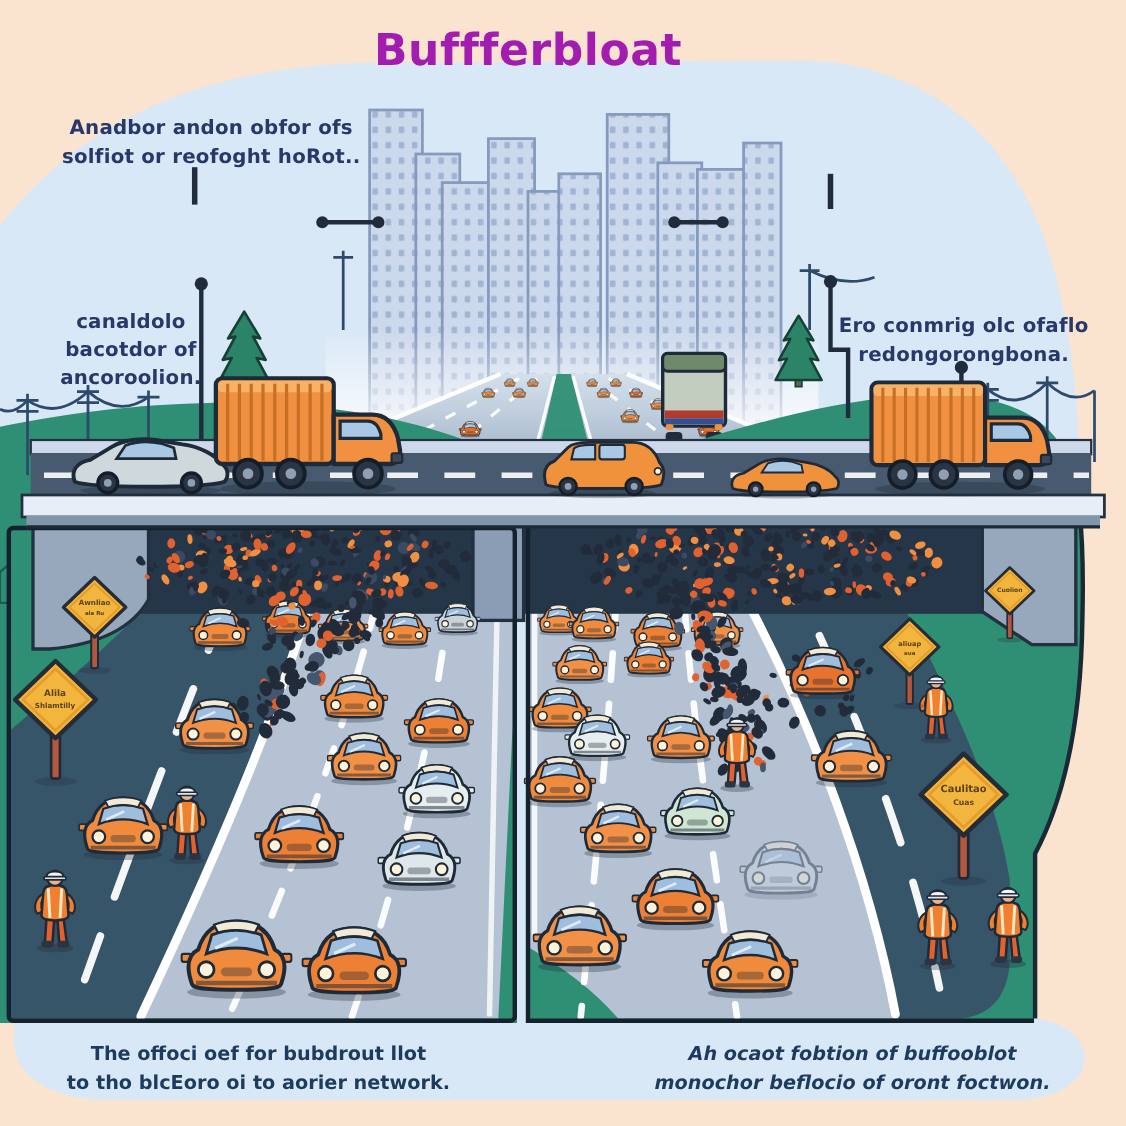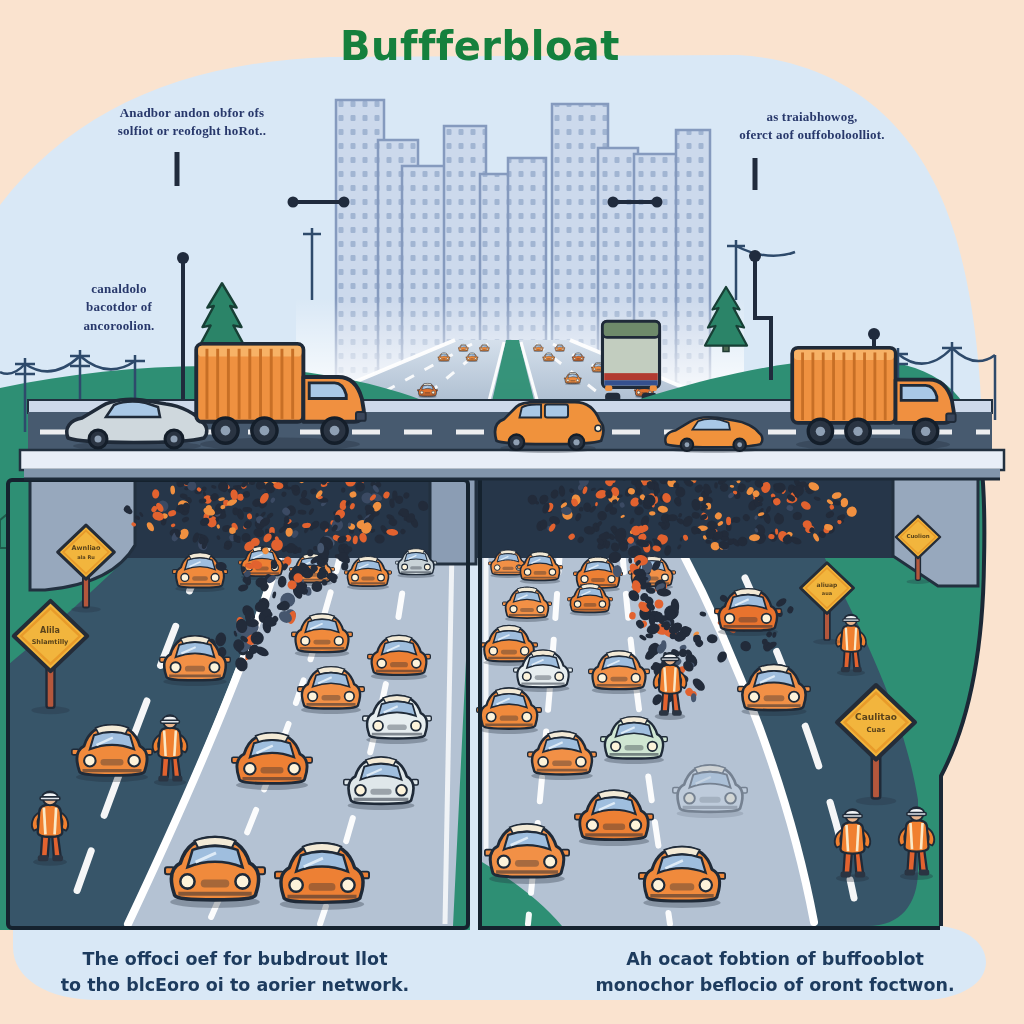--- a/index.html
+++ b/index.html
@@ -1,22 +1,22 @@
 <!DOCTYPE html>
 <html><head>
 <meta charset="utf-8">
 <style>
   html,body{margin:0;padding:0;background:#fae3cf;}
   .stage{position:relative;width:1024px;height:1024px;overflow:hidden;
          font-family:"DejaVu Sans",sans-serif;background:#fae3cf;}
   .stage svg{position:absolute;left:0;top:0;}
   .txt{position:absolute;white-space:pre-line;text-align:center;
        color:#28386b;font-weight:700;pointer-events:none;}
-  .ann{font-size:13px;line-height:1.42;letter-spacing:.2px;font-family:Liberation Serif, serif;}
-  .title{font-size:40px;font-weight:800;color:#15803d;letter-spacing:.5px;line-height:1.1;}
+  .ann{font-size:18px;line-height:1.42;letter-spacing:.2px;}
+  .title{font-size:40px;font-weight:800;color:#a21caf;letter-spacing:.5px;line-height:1.1;}
   .caption{font-size:17.5px;color:#1d3b5e;line-height:1.5;}
   .sgntx{font-family:"DejaVu Sans",sans-serif;font-weight:700;fill:#5a431b;}
 </style>
 </head>
 <body>
 
 <div class="stage">
 
 <svg width="1024" height="1024" viewBox="0 0 1024 1024">
 <defs>
@@ -1071,19 +1071,19 @@
   <use href="#truck" x="788" y="344" width="170" height="108"></use>
 </g>
 </svg>
 
 <div class="txt title" style="left:270px;top:24px;width:420px;">Buffferbloat</div>
 <div class="txt ann" style="left:52px;top:104px;width:280px;">Anadbor andon obfor ofs
 solfiot or reofoght hoRot..</div>
 <div class="txt ann" style="left:9px;top:280px;width:220px;">canaldolo
 bacotdor of
 ancoroolion.</div>
-<div class="txt ann" style="left:652px;top:108px;width:320px;">as traiabhowog,
-oferct aof ouffoboloolliot.</div>
+<div class="txt ann" style="left:746px;top:284px;width:260px;">Ero conmrig olc ofaflo
+redongorongbona.</div>
 <div class="txt caption" style="left:30px;top:946px;width:410px;">The offoci oef for bubdrout llot
 to tho blcEoro oi to aorier network.</div>
-<div class="txt caption" style="left:570px;top:946px;width:410px;">Ah ocaot fobtion of buffooblot
+<div class="txt caption" style="left:570px;top:946px;width:410px;font-style:italic;">Ah ocaot fobtion of buffooblot
 monochor beflocio of oront foctwon.</div>
 </div>
 
 </body></html>

